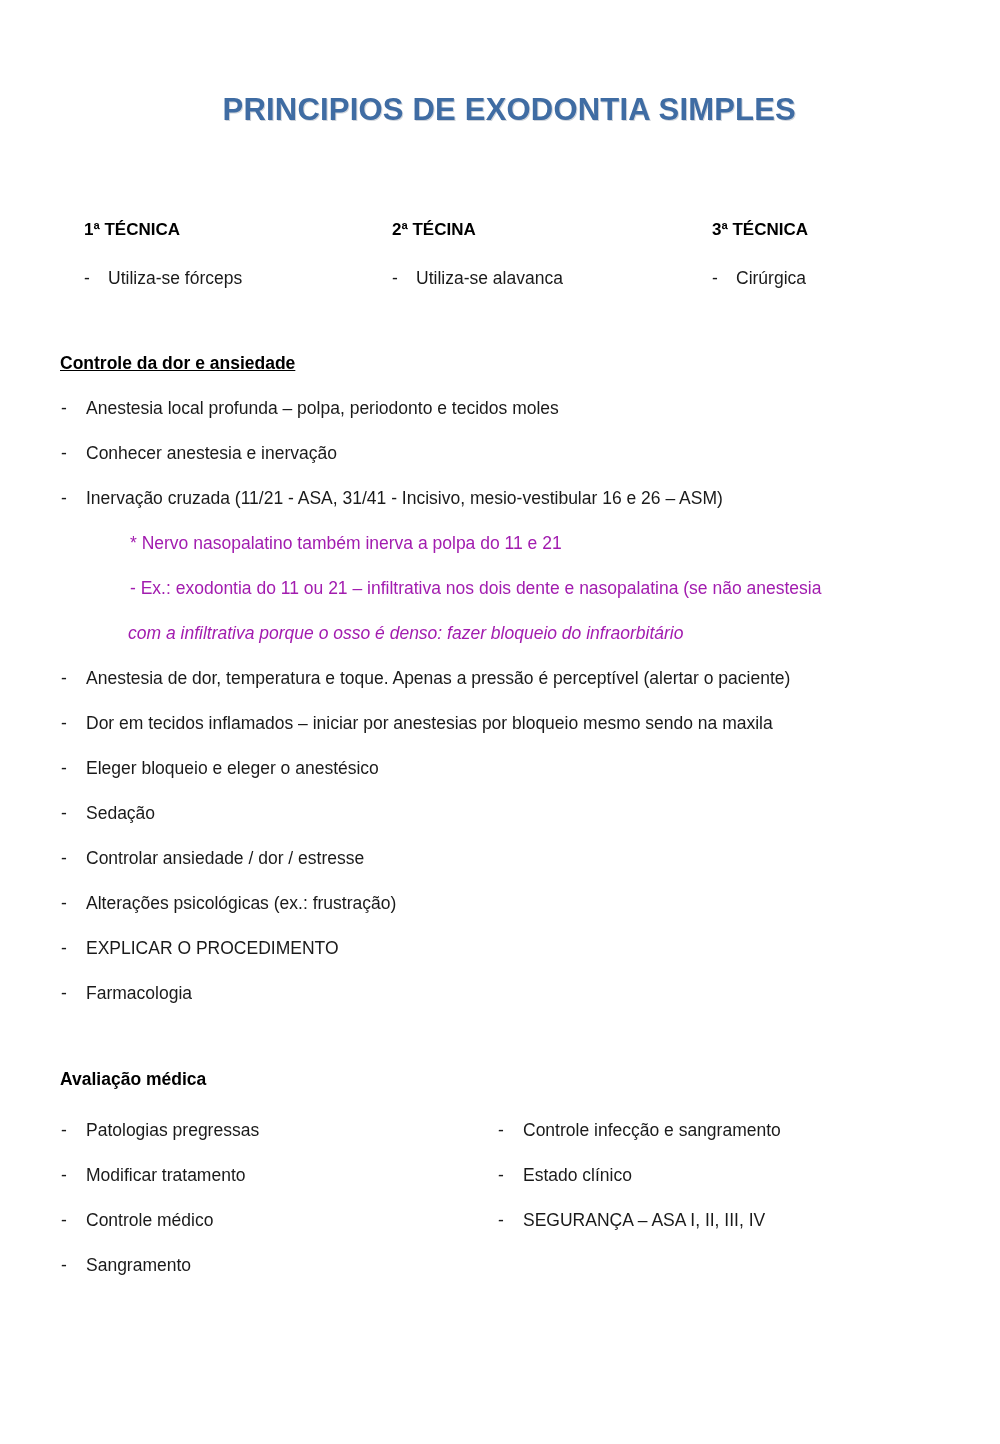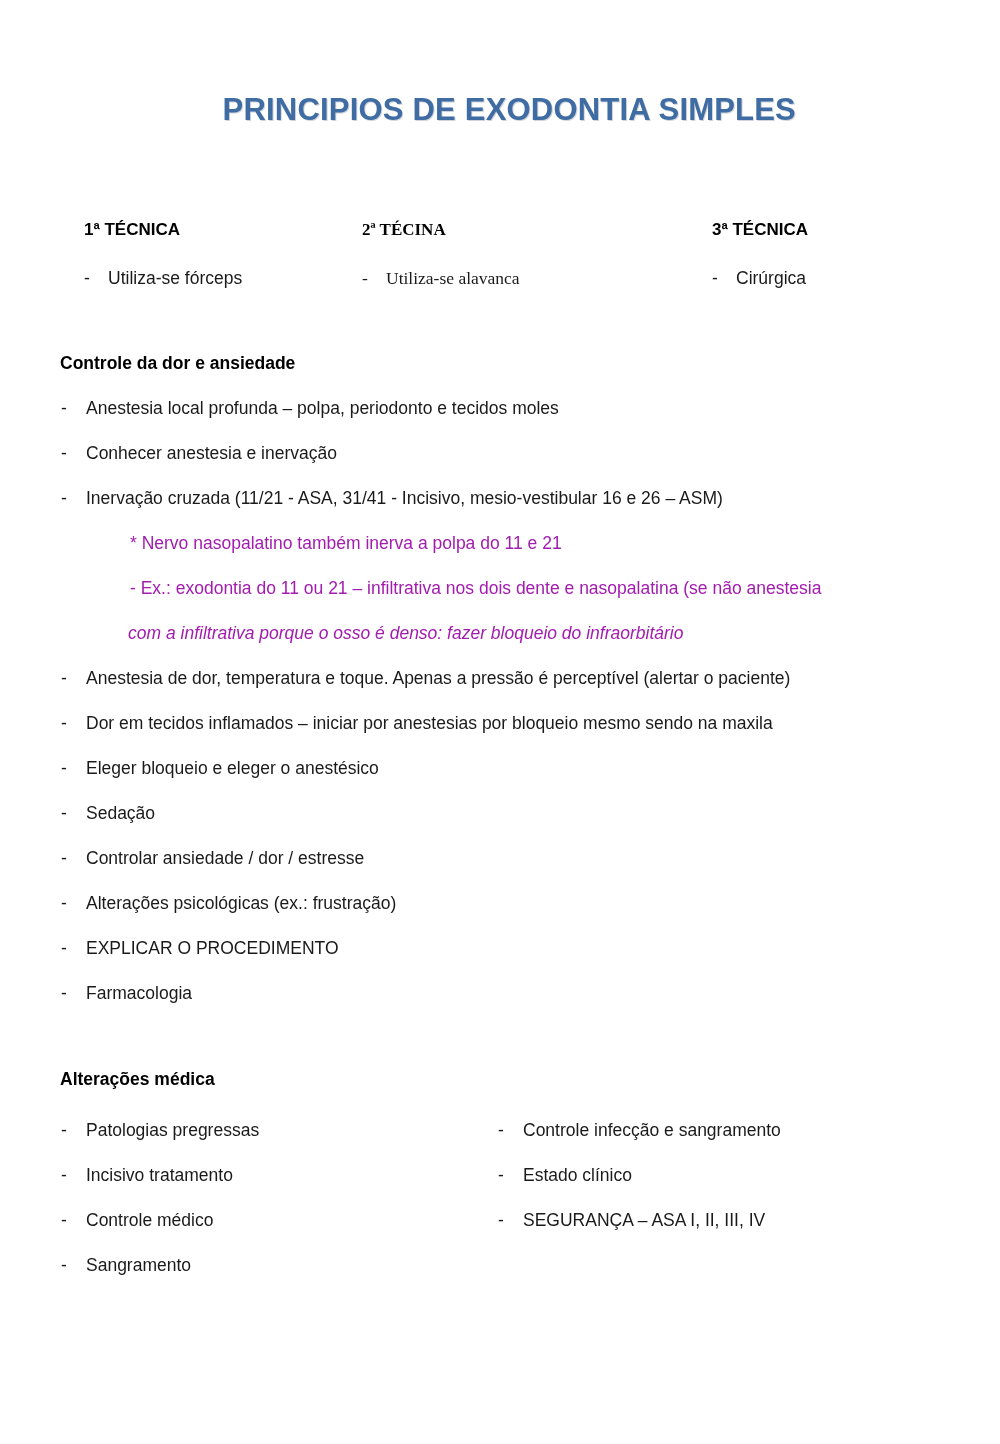--- a/index.html
+++ b/index.html
@@ -48,21 +48,21 @@
     top: 203px;
     width: 984px;
     height: 90px;
     margin-top: 16px;
   }
   .tech-col {
     position: absolute;
     top: 0;
   }
   .tech-col-0 { left: 84px; }
-  .tech-col-1 { left: 362px; font-family: Liberation Serif, serif; }
+  .tech-col-1 { left: 392px; }
   .tech-col-2 { left: 712px; }
 
   .tech-head {
     font-size: 17px;
     font-weight: bold;
     color: #000000;
     line-height: 22px;
     white-space: nowrap;
   }
   .tech-item {
@@ -83,21 +83,21 @@
   
   .section-heading {
     position: absolute;
     left: 60px;
     font-size: 17.5px;
     font-weight: bold;
     color: #000000;
     white-space: nowrap;
     line-height: 22px;
   }
-  #heading-dor    { top: 352px; }
+  #heading-dor    { top: 352px; text-decoration: underline; }
   #heading-aval   { top: 1068px; }
 
   
   .bullet-list {
     position: absolute;
     left: 60px;
     width: 900px;
   }
   #list-dor  { top: 396px; }
 
@@ -250,32 +250,32 @@
       <span class="dash">-</span>
       <span class="btext">EXPLICAR O PROCEDIMENTO</span>
     </div>
     <div class="bullet">
       <span class="dash">-</span>
       <span class="btext">Farmacologia</span>
     </div>
 
   </div>
 
-  <div class="section-heading" id="heading-aval">Alterações médica</div>
+  <div class="section-heading" id="heading-aval">Avaliação médica</div>
 
   <div class="aval-wrap">
 
     <div class="aval-col aval-col-left">
       <div class="aval-item">
         <span class="dash">-</span>
         <span>Patologias pregressas</span>
       </div>
       <div class="aval-item">
         <span class="dash">-</span>
-        <span>Incisivo tratamento</span>
+        <span>Modificar tratamento</span>
       </div>
       <div class="aval-item">
         <span class="dash">-</span>
         <span>Controle médico</span>
       </div>
       <div class="aval-item">
         <span class="dash">-</span>
         <span>Sangramento</span>
       </div>
     </div>

